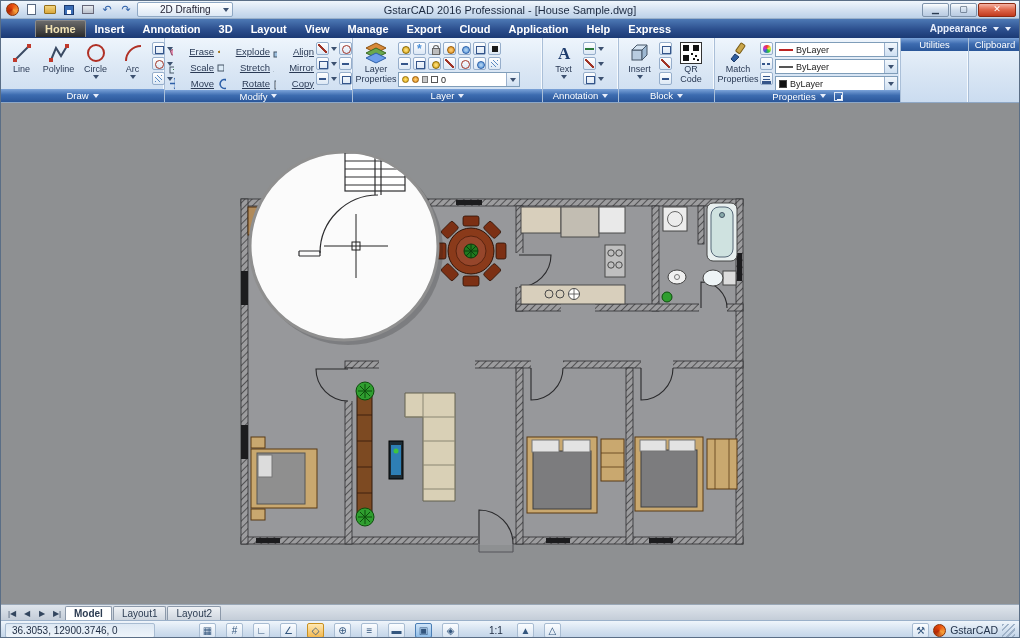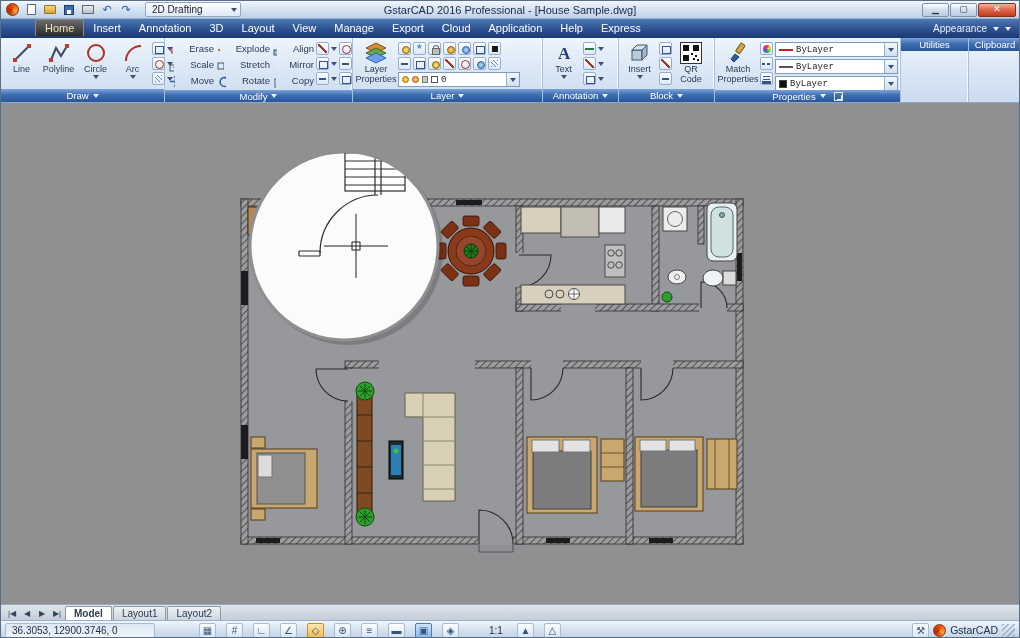--- a/index.html
+++ b/index.html
@@ -9,27 +9,27 @@
 .titlebar{height:18px;flex:none;display:flex;align-items:center;background:linear-gradient(#f0f6fc,#d6e3f2 50%,#bdd2e9);border-bottom:1px solid #9ab0c9;position:relative;font-size:11px;color:#1c2a40;}
 .logo{width:13px;height:13px;border-radius:50%;background:conic-gradient(#e74a0c,#f7a23b,#b32805,#e74a0c);border:1px solid #8a3104;margin:0 4px 0 5px;flex:none;}
 .qat{display:flex;align-items:center;gap:3px;z-index:2;}
 .qic{width:16px;height:14px;display:flex;align-items:center;justify-content:center;border-radius:2px;}
 .q-page{width:9px;height:11px;background:#fff;border:1px solid #5a6a82;}
 .q-folder{width:12px;height:9px;background:linear-gradient(#f2d47e,#d9a73c);border:1px solid #96701a;border-radius:1px;}
 .q-disk{width:10px;height:10px;background:#3a6db5;border:1px solid #1c3a6e;position:relative;}
 .q-disk::after{content:"";position:absolute;left:2px;top:4px;width:4px;height:4px;background:#fff;}
 .q-print{width:12px;height:9px;background:linear-gradient(#e8ebef,#b9c0cc);border:1px solid #667;}
 .q-arrow{font-size:11px;color:#2c5fa8;line-height:1;}
-.ws-combo{display:flex;align-items:center;height:15px;background:linear-gradient(#ffffff,#dce8f5);border:1px solid #8fa8c4;border-radius:2px;margin-left:8px;padding:0 3px 0 6px;font-size:10px;width:96px;justify-content:space-between;color:#223;}
+.ws-combo{display:flex;align-items:center;height:15px;background:linear-gradient(#ffffff,#dce8f5);border:1px solid #8fa8c4;border-radius:2px;padding:0 3px 0 22px;font-size:10px;width:96px;justify-content:space-between;color:#223;}
 .title-text{position:absolute;left:0;right:0;text-align:center;font-size:11px;pointer-events:none;}
 .win-btns{margin-left:auto;display:flex;gap:1px;padding-right:3px;z-index:2;}
 .win-btn{width:27px;height:14px;border:1px solid #7e93ab;border-radius:2px;background:linear-gradient(#fdfefe,#cfdded 50%,#b9cbe2);display:flex;align-items:center;justify-content:center;font-size:9px;color:#2b3c52;line-height:1;}
 .win-btn.close{background:linear-gradient(#f5b3a4,#e06a4e 45%,#c13a1d);color:#fff;width:38px;border-color:#8c2a12;}
 
-.menubar{height:19px;flex:none;background:linear-gradient(#4d79b5,#2c4f8e 55%,#1b3a74);display:flex;color:#fff;font-size:11px;padding-left:34px;}
+.menubar{height:19px;flex:none;background:linear-gradient(#4d79b5,#2c4f8e 55%,#1b3a74);display:flex;align-items:center;color:#fff;font-size:11px;padding-left:34px;font-weight:bold;}
 .mtab{padding:0 9px;height:17px;display:flex;align-items:center;border-radius:2px 2px 0 0;cursor:default;white-space:nowrap;}
 .mtab.active{background:linear-gradient(#6b6b6b,#2a2a2a);border:1px solid #8a8a8a;border-bottom:none;color:#f2e3b4;}
 .menubar-right{margin-left:auto;display:flex;align-items:center;gap:6px;padding-right:8px;font-size:10px;color:#e8eefb;}
 .tri{width:0;height:0;border-left:3px solid transparent;border-right:3px solid transparent;border-top:4px solid #3c5170;display:inline-block;}
 .tri.w{border-top-color:#e8eefb;}
 
 .ribbon{height:65px;flex:none;display:flex;background:linear-gradient(#eef5fc,#dce8f5 45%,#cbdcf0);border-bottom:1px solid #8fa8c6;}
 .panel{display:flex;flex-direction:column;border-right:1px solid #aabfd8;box-shadow:inset -1px 0 0 #f6fafe;flex:none;}
 .pcontent{height:52px;display:flex;align-items:flex-start;padding:2px 2px 0 3px;gap:2px;}
 .pfooter{height:13px;background:linear-gradient(#7ba3d9,#3d6cb0 45%,#2a5699);color:#fff;font-size:9.5px;display:flex;align-items:center;justify-content:center;gap:4px;}
@@ -49,24 +49,24 @@
 .mini.v-lw::after{content:"";position:absolute;left:2px;right:2px;top:3px;height:1px;background:#35558a;box-shadow:0 3px 0 0 #35558a,0 6px 0 1px #35558a;}
 .mini.v-dot-y::after{content:"";position:absolute;left:3px;top:3px;width:6px;height:6px;border-radius:50%;background:radial-gradient(#ffe98c,#d89b06);border:1px solid #8a6a04;}
 .mini.v-dot-o::after{content:"";position:absolute;left:3px;top:3px;width:6px;height:6px;border-radius:50%;background:radial-gradient(#ffd27e,#e08a10);border:1px solid #9a5c08;}
 .mini.v-dot-b::after{content:"";position:absolute;left:3px;top:3px;width:6px;height:6px;border-radius:50%;background:radial-gradient(#bcd8f2,#4a90d9);border:1px solid #2c5fa8;}
 .mini.v-snow::after{content:"*";position:absolute;left:3px;top:-1px;color:#4a90d9;font-size:12px;font-weight:bold;}
 .mini.v-lock::before{content:"";position:absolute;left:4px;top:2px;width:4px;height:4px;border:1px solid #666;border-bottom:none;border-radius:3px 3px 0 0;}
 .mini.v-lock::after{content:"";position:absolute;left:3px;top:5px;width:6px;height:5px;background:#bdbdbd;border:1px solid #666;}
 .mini.v-sq-k::after{content:"";position:absolute;left:3px;top:3px;width:6px;height:6px;background:#1a1a1a;}
 .mini.v-wheel::after{content:"";position:absolute;left:2px;top:2px;width:8px;height:8px;border-radius:50%;background:conic-gradient(#e33,#ee3,#3c3,#36c,#c3c,#e33);}
 .mod-grid{display:grid;grid-template-columns:46px 54px 42px;grid-auto-rows:16px;padding-top:3px;column-gap:2px;}
-.mod-item{display:flex;gap:16px;font-size:9.5px;color:#2a3a55;padding-left:1px;white-space:nowrap;}
+.mod-item{display:flex;align-items:center;gap:16px;font-size:9.5px;color:#2a3a55;padding-left:1px;white-space:nowrap;text-decoration:underline;}
 .lrow{display:flex;gap:2px;}
 .combo{display:flex;align-items:center;height:15px;background:#fff;border:1px solid #7f9db9;font-size:9px;color:#222;gap:3px;padding-left:3px;}
-.combo .ctext{white-space:nowrap;font-family:Liberation Mono, monospace;}
+.combo .ctext{white-space:nowrap;}
 .carr{width:13px;height:100%;margin-left:auto;background:linear-gradient(#f2f7fc,#cfe0f2);border-left:1px solid #9ab0cc;display:flex;align-items:center;justify-content:center;flex:none;}
 .sw-line-red{width:14px;height:2px;background:#b22;flex:none;}
 .sw-line-gray{width:14px;height:2px;background:#555;flex:none;}
 .sw-black{width:8px;height:8px;background:#111;border:1px solid #444;flex:none;}
 .ldot{width:7px;height:7px;border-radius:50%;background:radial-gradient(#ffe37a,#e0a60a);border:1px solid #97700a;flex:none;}
 .lsun{width:7px;height:7px;border-radius:50%;background:radial-gradient(#ffd27e,#e08a10);border:1px solid #9a5c08;flex:none;}
 .llock{width:6px;height:7px;background:#c9c9c9;border:1px solid #777;flex:none;}
 .lsq{width:7px;height:7px;background:#fff;border:1px solid #555;flex:none;}
 .launcher{width:9px;height:9px;border:1px solid #dce6f4;position:relative;margin-left:4px;}
 .launcher::after{content:"";position:absolute;right:0;bottom:0;width:4px;height:4px;border-right:1px solid #fff;border-bottom:1px solid #fff;}

